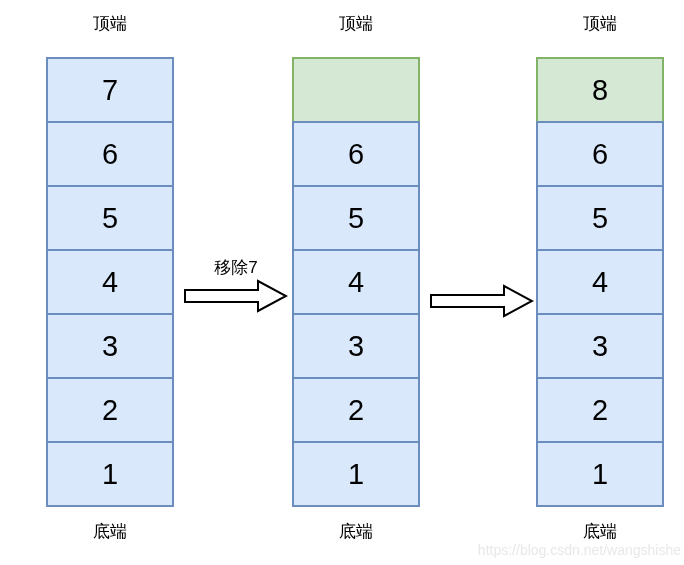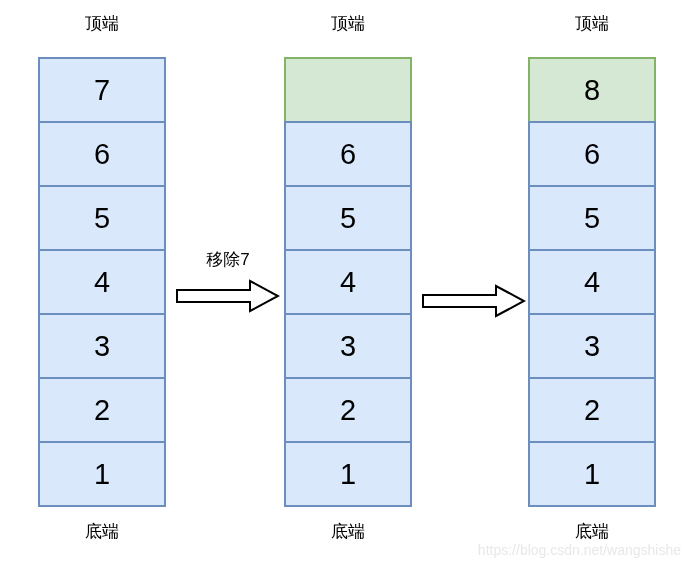--- a/index.html
+++ b/index.html
@@ -11,20 +11,21 @@
     width: 684px;
     height: 565px;
     position: relative;
     overflow: hidden;
     font-family: "Liberation Sans", "DejaVu Sans", sans-serif;
     color: #000;
   }
   .canvas {
     position: absolute;
     inset: 0;
+    margin-left: 8px;
   }
   .stack {
     position: absolute;
     top: 57px;
     width: 128px;
   }
   .cell {
     box-sizing: border-box;
     width: 128px;
     height: 66px;
@@ -106,21 +107,21 @@
   <div class="stack" style="left:528px">
     <div class="cell highlight">8</div>
     <div class="cell">6</div>
     <div class="cell">5</div>
     <div class="cell">4</div>
     <div class="cell">3</div>
     <div class="cell">2</div>
     <div class="cell">1</div>
   </div>
 
-  <div class="transition-label" style="left:176px;top:248px">移除7</div>
+  <div class="transition-label" style="left:176px;top:256px">移除7</div>
   <svg class="arrow" style="left:176px;top:279px" viewBox="0 0 104 34" aria-hidden="true">
     <polygon points="1,11 74,11 74,2 102,17 74,32 74,23 1,23" fill="#ffffff" stroke="#000000" stroke-width="2" stroke-linejoin="miter"></polygon>
   </svg>
 
   <svg class="arrow" style="left:422px;top:284px" viewBox="0 0 104 34" aria-hidden="true">
     <polygon points="1,11 74,11 74,2 102,17 74,32 74,23 1,23" fill="#ffffff" stroke="#000000" stroke-width="2" stroke-linejoin="miter"></polygon>
   </svg>
 
   <div class="stack-label" style="left:38px;top:520px">底端</div>
   <div class="stack-label" style="left:284px;top:520px">底端</div>

